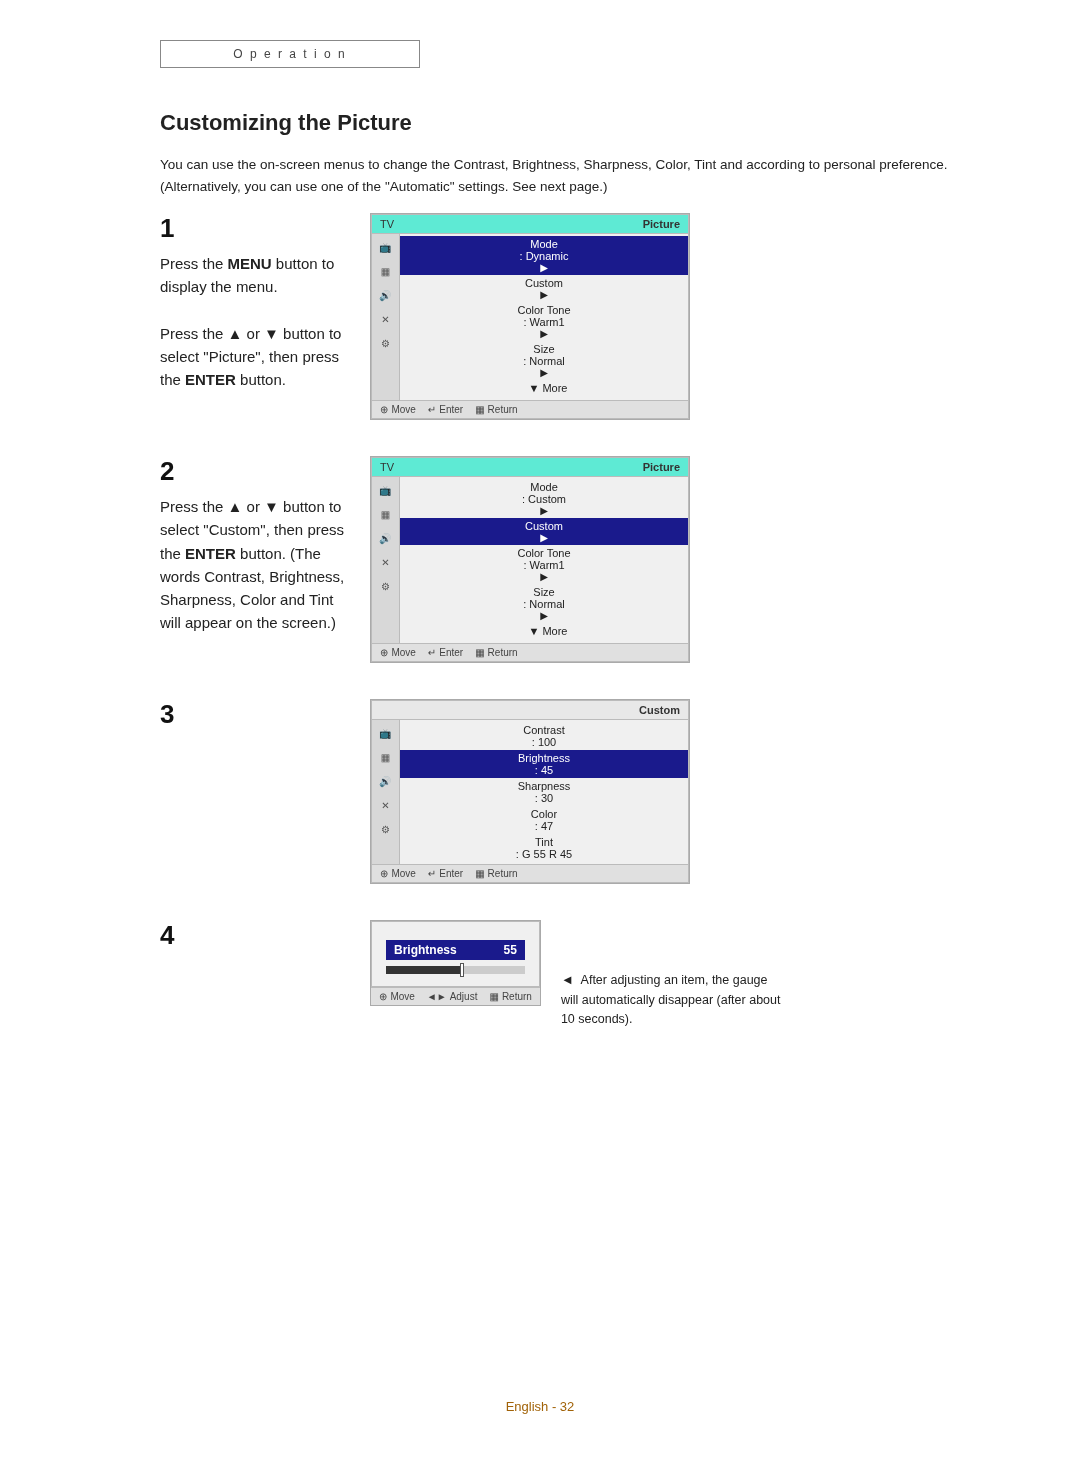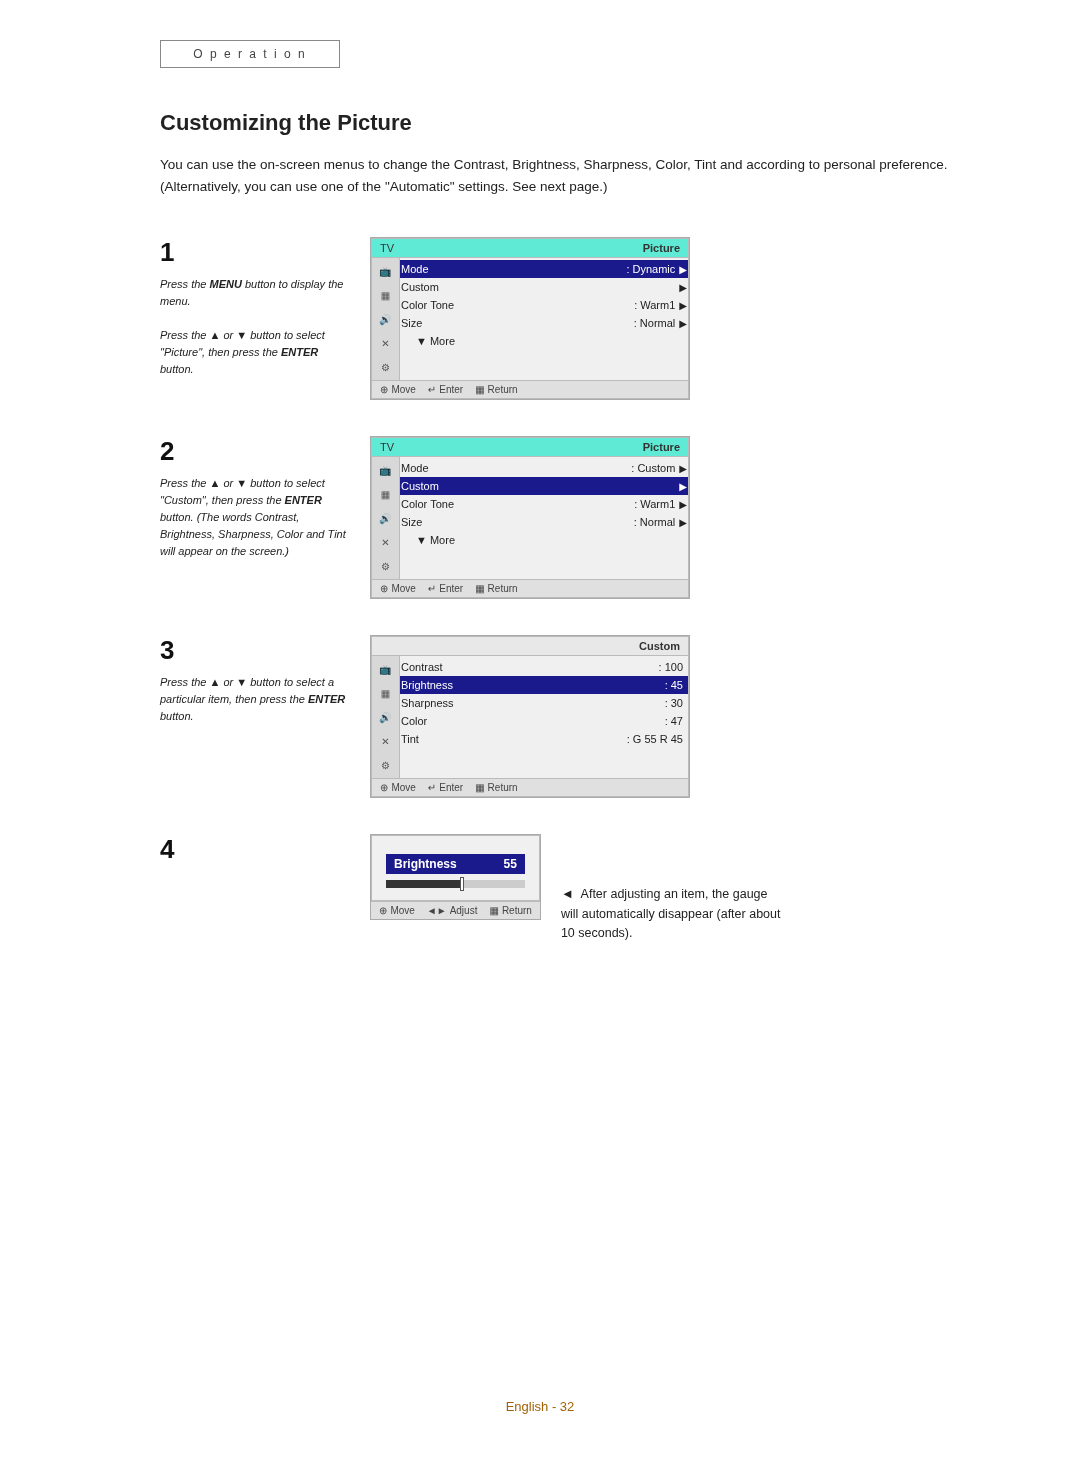--- a/index.html
+++ b/index.html
@@ -11,21 +11,21 @@
       font-size: 14px;
       color: #222;
       position: relative;
     }
 
     
     .header-box {
       position: absolute;
       top: 40px;
       left: 160px;
-      width: 180px;
+      width: 260px;
       border: 1px solid #888;
       padding: 6px 16px;
       text-align: center;
       font-size: 12px;
       letter-spacing: 2px;
       color: #444;
     }
 
     
     .main-content {
@@ -37,21 +37,21 @@
 
     .page-title {
       font-size: 22px;
       font-weight: bold;
       margin-bottom: 18px;
     }
 
     .intro-text {
       font-size: 13.5px;
       line-height: 1.6;
-      margin-bottom: 40px;
+      margin-bottom: 16px;
       color: #222;
     }
 
     
     .step-section {
       display: flex;
       margin-bottom: 36px;
       align-items: flex-start;
     }
 
@@ -62,24 +62,23 @@
     }
 
     .step-number {
       font-size: 26px;
       font-weight: bold;
       margin-bottom: 8px;
       color: #111;
     }
 
     .step-desc {
-      font-size: 11px;
+      font-size: 15px;
       line-height: 1.55;
       color: #222;
-      font-style: italic;
     }
 
     .step-desc b {
       font-weight: bold;
     }
 
     .step-screen {
       flex: 1;
       border: 1px solid #aaa;
       background: #f5f5f5;
@@ -139,24 +138,25 @@
     }
 
     .tv-rows-col {
       flex: 1;
       padding: 2px 0;
     }
 
     .tv-row {
       display: flex;
       align-items: center;
-      padding: 2px 1px;
+      padding: 2px 8px;
       font-size: 11px;
       color: #222;
       min-height: 18px;
+      flex-direction: column;
     }
 
     .tv-row.highlighted {
       background: #1a1a8c;
       color: #fff;
     }
 
     .tv-row .row-label {
       flex: 1;
       font-size: 11px;
@@ -437,23 +437,20 @@
             <span>Return</span>
           </div>
         </div>
       </div>
     </div>
   </div>
 
   <div class="step-section">
     <div class="step-left">
       <div class="step-number">3</div>
-      <div class="step-desc">
-        Press the ▲ or ▼ button to select a particular item, then press the <b>ENTER</b> button.
-      </div>
     </div>
     <div class="step-screen">
       <div class="tv-menu">
         <div class="tv-menu-custom-header">
           <span>Custom</span>
         </div>
         <div class="tv-menu-body">
           <div class="tv-icons-col">
             <div class="tv-icon">📺</div>
             <div class="tv-icon">▦</div>

